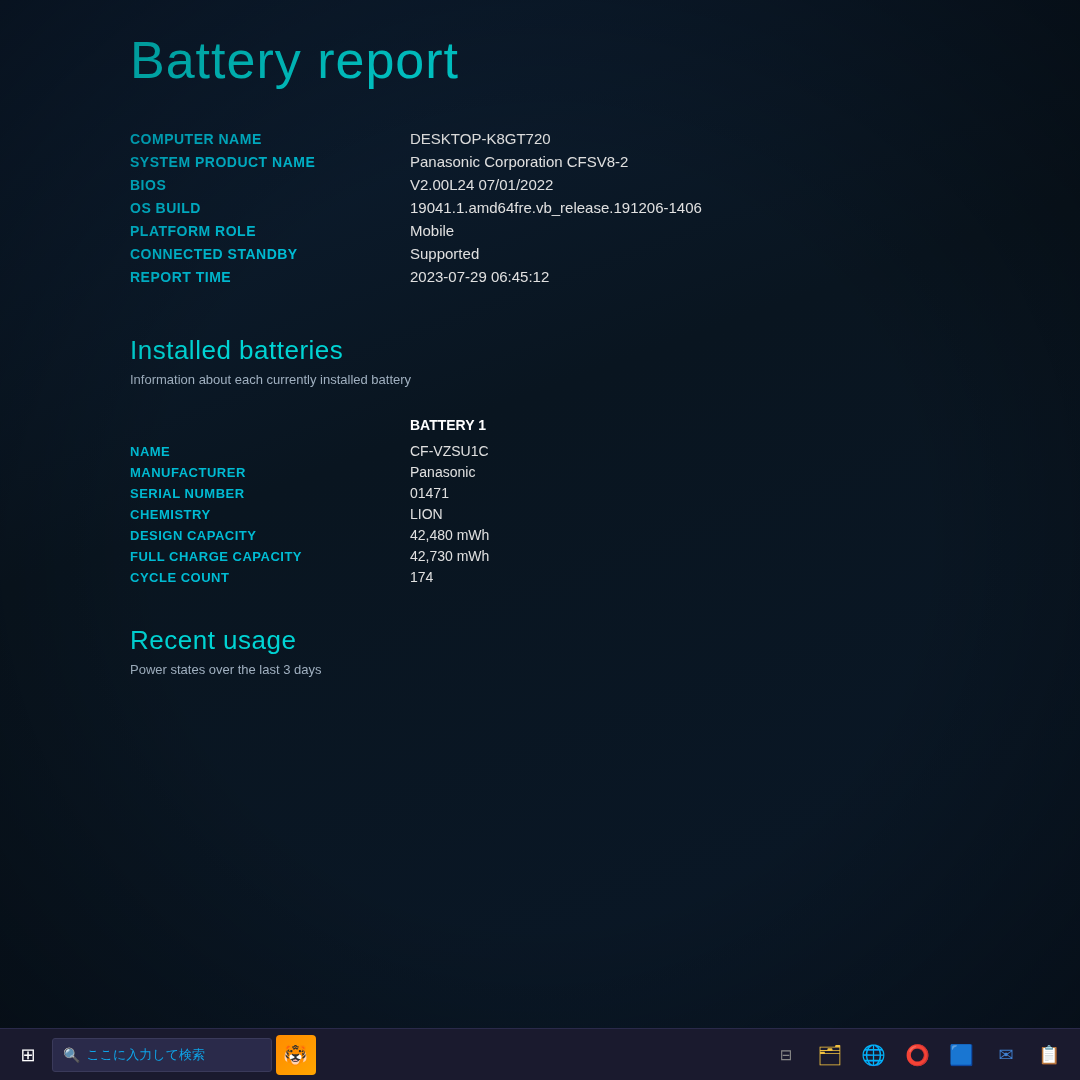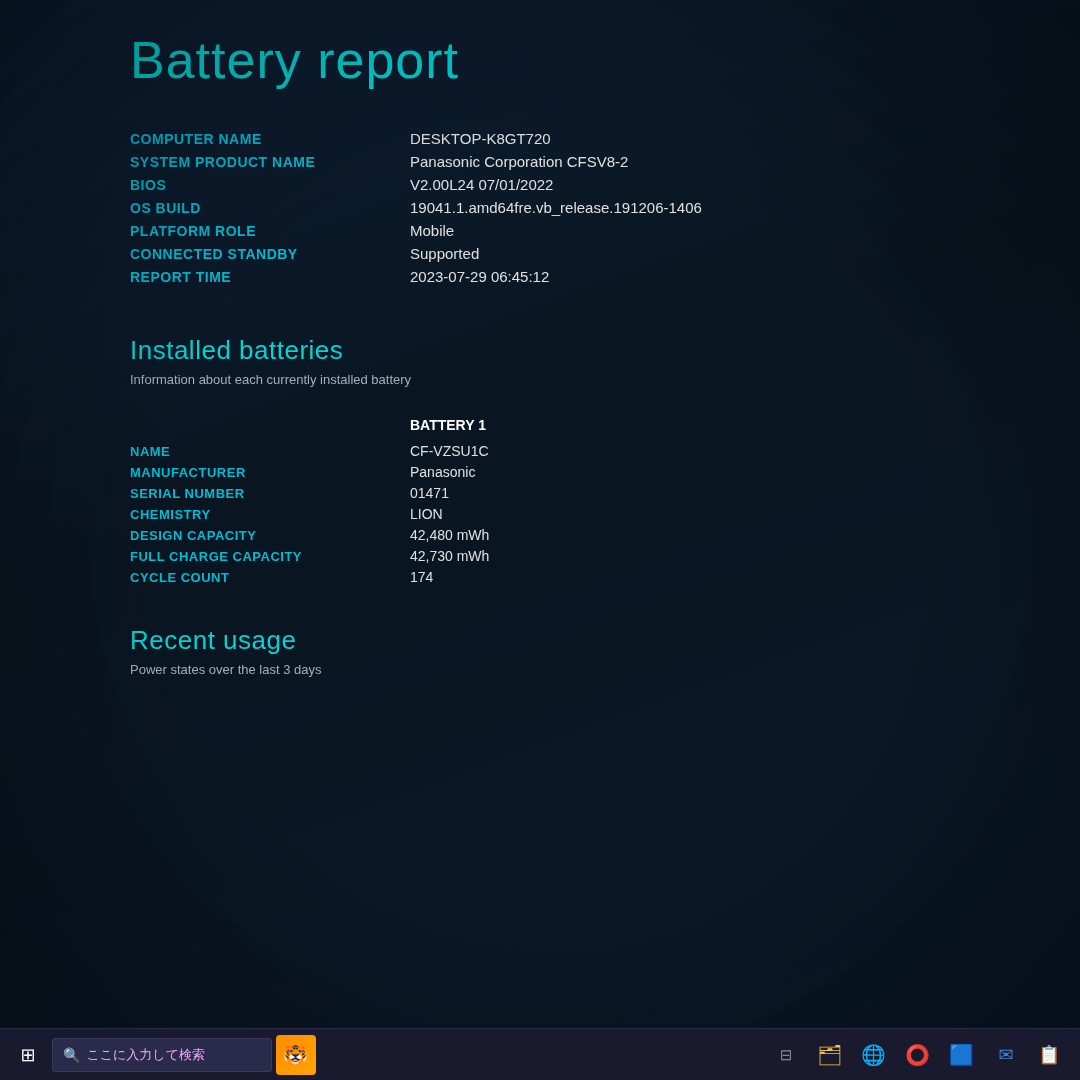--- a/index.html
+++ b/index.html
@@ -163,21 +163,21 @@
       min-width: 220px;
       margin-right: 4px;
     }
 
     .taskbar-search-icon {
       color: #888;
       font-size: 14px;
     }
 
     .taskbar-search-text {
-      color: #f0abfc;
+      color: #0ea5e9;
       font-size: 13px;
     }
 
     .taskbar-tiger {
       width: 40px;
       height: 40px;
       background: linear-gradient(135deg, #ff8c00, #ffa500);
       border-radius: 4px;
       display: flex;
       align-items: center;

